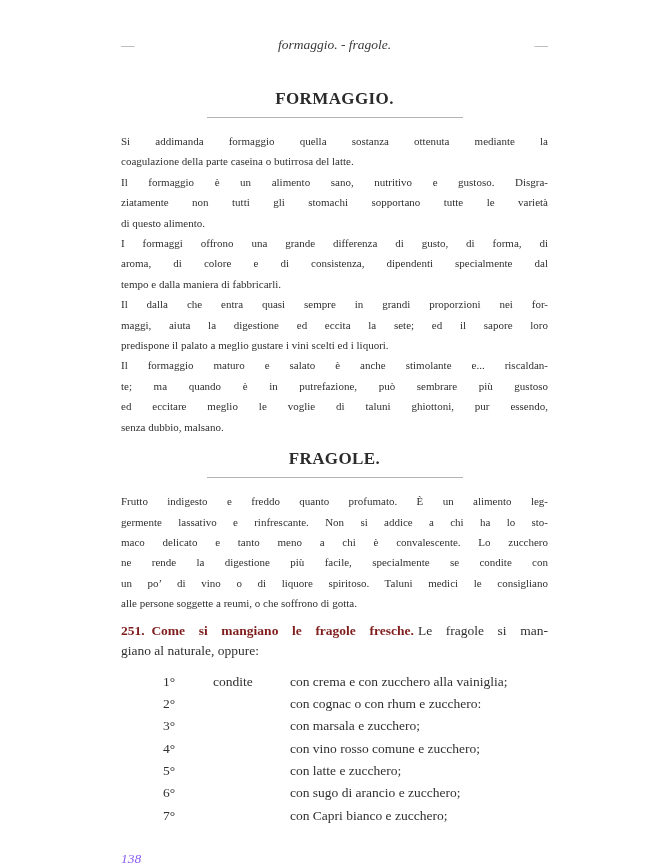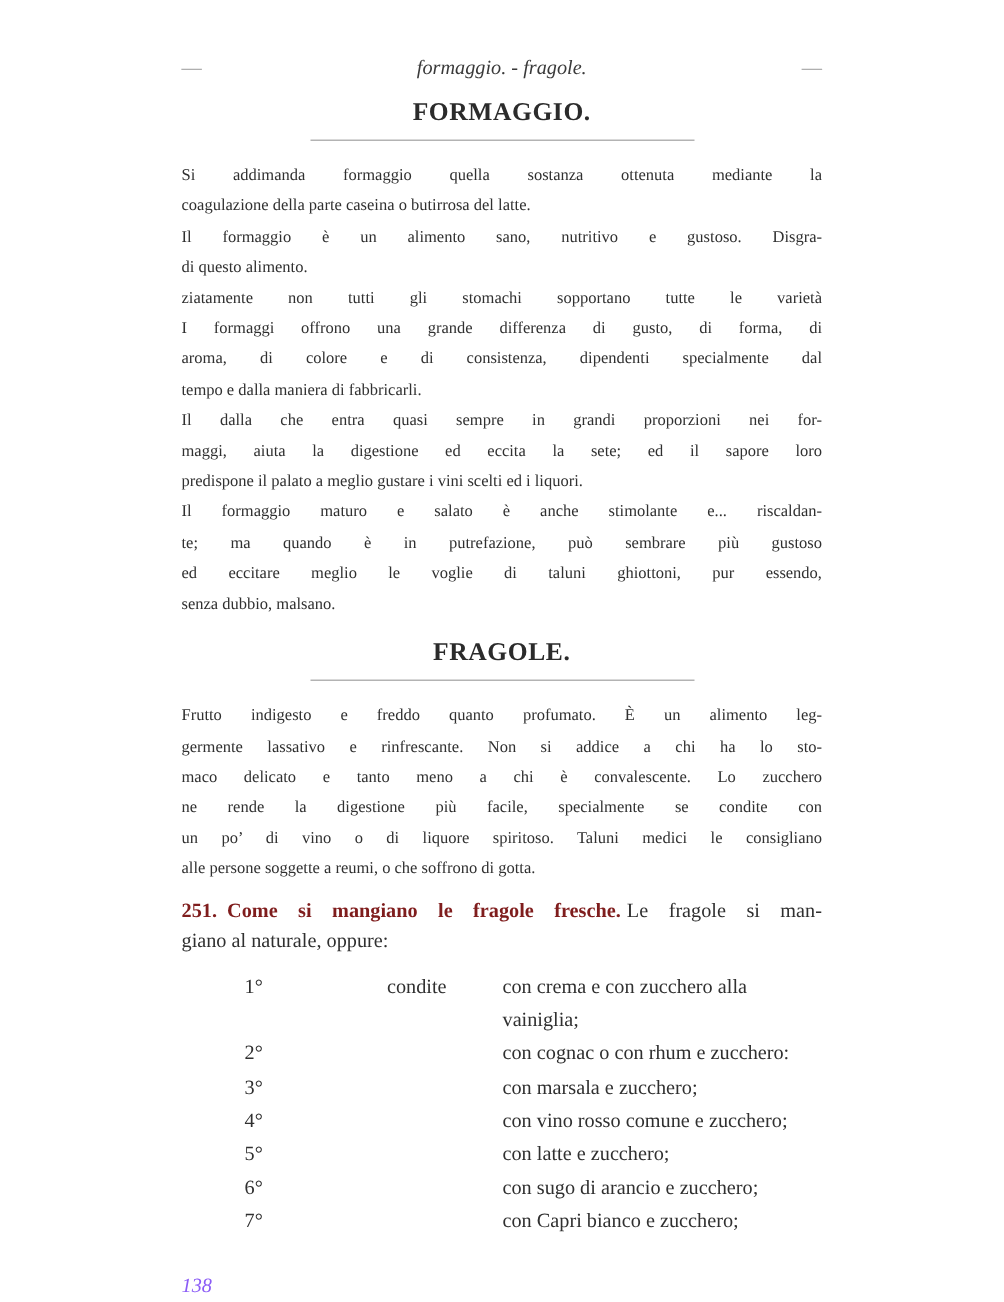--- a/index.html
+++ b/index.html
@@ -13,21 +13,21 @@
   .page { padding: 36px 121px 0 121px; width: 427px; }
 
   
   .running-head {
     display: flex; justify-content: space-between; align-items: center;
     font-style: italic; font-size: 13.5px; line-height: 18px; color: #3a3a3a;
   }
   .running-head .dash { font-style: normal; color: #9b9b9b; }
 
   
-  .chapter-first { margin-top: 10px; }
+  .chapter-first { margin-top: 34px; }
   .chapter + .chapter { margin-top: 11px; }
   .section-title {
     margin: 0; text-align: center;
     font-size: 17px; font-weight: bold; letter-spacing: 0.4px;
     line-height: 22px; color: #2b2b2b;
   }
   .title-rule { width: 256px; height: 0; margin: 7px auto 0; border-top: 1px solid #b3b3b3; }
 
   
   .paragraphs { margin-top: 13px; font-size: 11px; line-height: 20.4px; }
@@ -37,21 +37,21 @@
   
   .recipe { margin-top: 7px; font-size: 13.5px; line-height: 20.6px; }
   .recipe b { color: #7f1d1d; }
   .recipe-title { margin-left: 0.5em; }
   .recipe-tail { margin-left: 0.3em; }
 
   
   .serving-list { margin-top: 9px; font-size: 13.5px; }
   .list-row { display: flex; line-height: 22.3px; }
   .list-row .ord  { margin-left: 42px; width: 50px; }
-  .list-row .qual { width: 77px; margin-left: 45px; }
+  .list-row .qual { width: 77px; }
   .list-row .desc { flex: 1; }
 
   
   .page-footer { margin-top: 24px; font-style: italic; font-size: 13.5px; color: #8b5cf6; }
 </style>
 </head>
 <body>
 
 <div class="page">
 
@@ -64,22 +64,22 @@
   <section class="chapter chapter-first">
     <h2 class="section-title">FORMAGGIO.</h2>
     <div class="title-rule"></div>
     <div class="paragraphs">
         <div class="para">
           <div class="line">Si addimanda formaggio quella sostanza ottenuta mediante la</div>
           <div class="line last">coagulazione della parte caseina o butirrosa del latte.</div>
         </div>
         <div class="para">
           <div class="line">Il formaggio è un alimento sano, nutritivo e gustoso. Disgra-</div>
+          <div class="line">ziatamente non tutti gli stomachi sopportano tutte le varietà</div>
           <div class="line last">di questo alimento.</div>
-          <div class="line">ziatamente non tutti gli stomachi sopportano tutte le varietà</div>
         </div>
         <div class="para">
           <div class="line">I formaggi offrono una grande differenza di gusto, di forma, di</div>
           <div class="line">aroma, di colore e di consistenza, dipendenti specialmente dal</div>
           <div class="line last">tempo e dalla maniera di fabbricarli.</div>
         </div>
         <div class="para">
           <div class="line">Il dalla che entra quasi sempre in grandi proporzioni nei for-</div>
           <div class="line">maggi, aiuta la digestione ed eccita la sete; ed il sapore loro</div>
           <div class="line last">predispone il palato a meglio gustare i vini scelti ed i liquori.</div>

